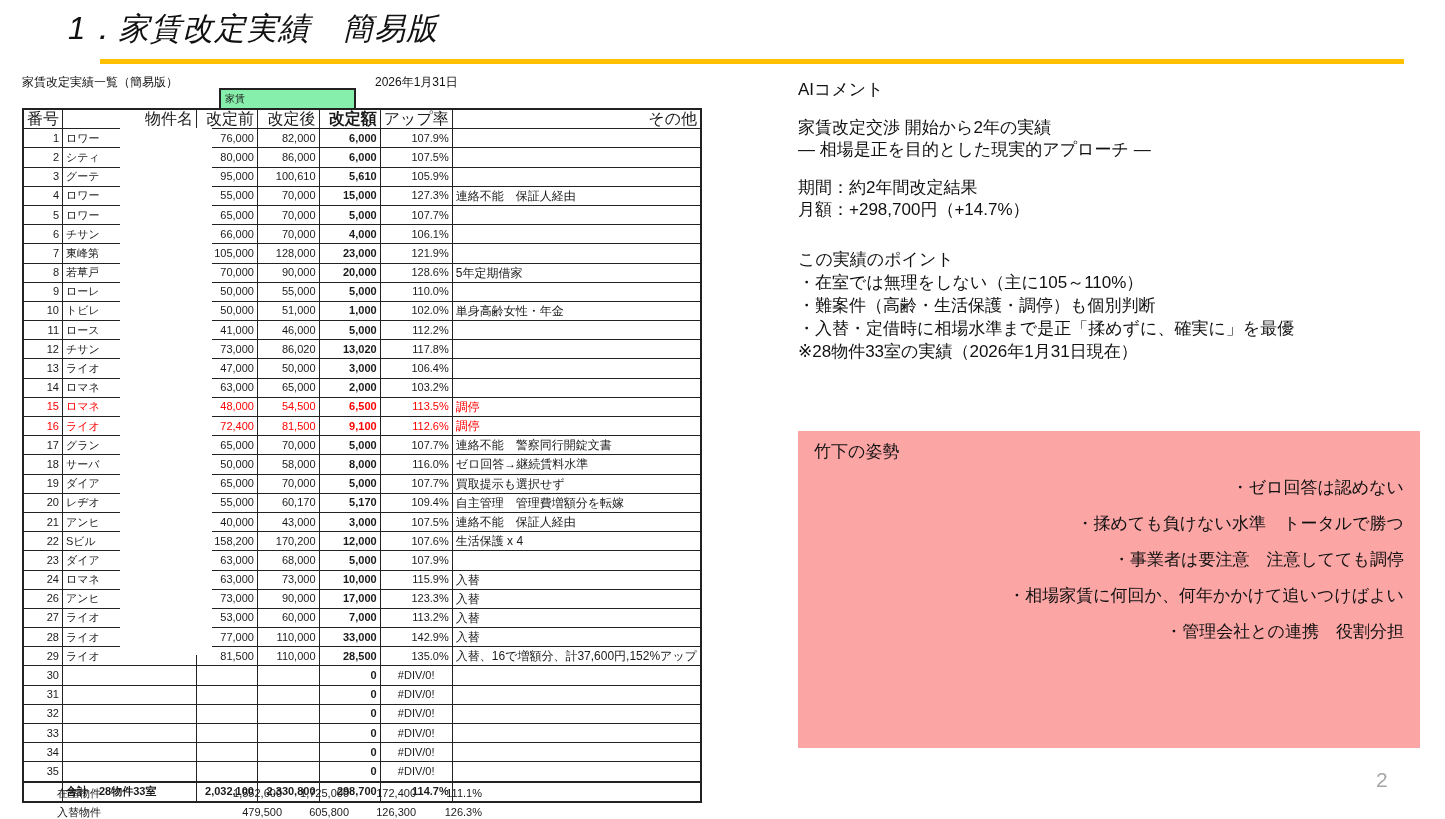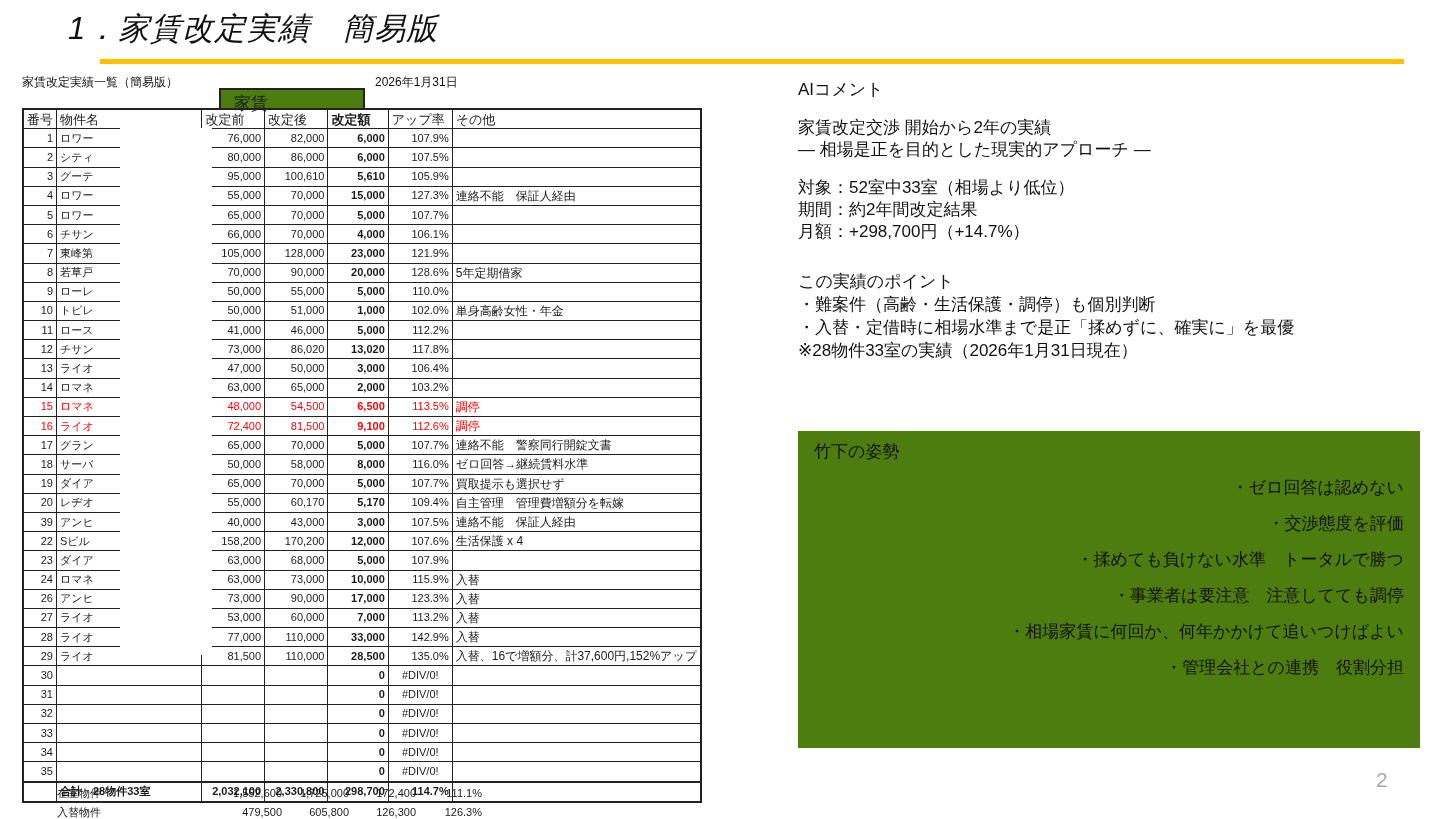--- a/index.html
+++ b/index.html
@@ -9,27 +9,27 @@
   
   .slide-title{position:absolute;left:68px;top:8px;font-size:31px;font-weight:500;
                letter-spacing:1px;color:#111;font-style:italic;}
   .accent-bar{position:absolute;left:100px;top:59px;width:1304px;height:5px;background:#FFC000;}
 
   
   .sheet{position:absolute;left:22px;top:72px;width:680px;}
   .sheet-title{position:absolute;left:0;top:2px;font-size:12px;color:#111;}
   .sheet-date{position:absolute;left:353px;top:2px;font-size:12px;color:#111;}
   .rent-group-box{position:absolute;left:197px;top:16px;width:129px;height:18px;
-                  border:2px solid #222;border-bottom:none;font-size:17px;padding:2px 0 0 13px;
-                  background:#4d7c0f;}
+                  border:2px solid #222;border-bottom:none;font-size:10px;padding:2px 0 0 4px;
+                  background:#86efac;}
   table.grid{position:absolute;left:0;top:36px;border-collapse:collapse;table-layout:fixed;
              font-size:11px;border:2px solid #222;}
   table.grid th,table.grid td{border:1px solid #222;height:18.2px;padding:0 3px;
              overflow:hidden;white-space:nowrap;line-height:1;}
-  table.grid th{font-weight:normal;text-align:left;font-size:13px;margin-left:48px;}
+  table.grid th{font-weight:normal;text-align:right;font-size:16px;margin-left:48px;}
   table.grid th.bold{font-weight:bold;}
   td.num{text-align:right;padding-right:4px;}
   td.no{text-align:right;padding-right:3px;}
   td.name{text-align:left;padding-left:3px;}
   td.amount{font-weight:bold;}
   td.rate{text-align:right;padding-right:11px;}
   td.err{text-align:center;}
   td.note{font-size:12px;text-align:left;padding-left:3px;}
   tr.red td{color:#FF0000;}
   tr.total-row td{font-weight:bold;border-top:2px solid #222;border-bottom:2px solid #222;}
@@ -40,21 +40,21 @@
   .redaction{position:absolute;left:98px;top:56px;width:92px;height:527px;background:#fff;z-index:2;}
 
   
   .comment{position:absolute;left:798px;top:78px;width:640px;font-size:17px;color:#111;}
   .comment-heading{font-size:17px;}
   .para{margin-top:16px;line-height:22px;}
   .para.p3{line-height:23px;margin-top:27px;}
 
   
   .policy-box{position:absolute;left:798px;top:431px;width:622px;height:317px;
-              background:#4d7c0f;box-sizing:border-box;padding:10px 16px;font-size:17px;color:#111;}
+              background:#fca5a5;box-sizing:border-box;padding:10px 16px;font-size:17px;color:#111;}
   .policy-bullets .line{margin-top:15px;line-height:21px;padding-left:8px;text-align:right;}
   .policy-title{line-height:21px;}
 
   .page-number{position:absolute;left:1376px;top:768px;font-size:21px;color:#A6A6A6;}
   .line{min-height:1em;}
 </style>
 </head>
 <body>
 
 <div class="slide">
@@ -263,21 +263,21 @@
           <tr>
             <td class="no">20</td>
             <td class="name">レヂオ</td>
             <td class="num">55,000</td>
             <td class="num">60,170</td>
             <td class="num amount">5,170</td>
             <td class="rate">109.4%</td>
             <td class="note">自主管理　管理費増額分を転嫁</td>
           </tr>
           <tr>
-            <td class="no">39</td>
+            <td class="no">21</td>
             <td class="name">アンヒ</td>
             <td class="num">40,000</td>
             <td class="num">43,000</td>
             <td class="num amount">3,000</td>
             <td class="rate">107.5%</td>
             <td class="note">連絡不能　保証人経由</td>
           </tr>
           <tr>
             <td class="no">22</td>
             <td class="name">Sビル</td>
@@ -444,37 +444,36 @@
     <div class="redaction"></div>
   </div>
 
   <div class="comment">
     <div class="comment-heading">AIコメント</div>
     <div class="para">
         <div class="line">家賃改定交渉 開始から2年の実績</div>
         <div class="line">― 相場是正を目的とした現実的アプローチ ―</div>
       </div>
     <div class="para">
-        <div class="line">対象：52室中33室（相場より低位）</div>
         <div class="line">期間：約2年間改定結果</div>
         <div class="line">月額：+298,700円（+14.7%）</div>
       </div>
     <div class="para p3">
         <div class="line">この実績のポイント</div>
+        <div class="line">・在室では無理をしない（主に105～110%）</div>
         <div class="line">・難案件（高齢・生活保護・調停）も個別判断</div>
         <div class="line">・入替・定借時に相場水準まで是正「揉めずに、確実に」を最優</div>
         <div class="line">※28物件33室の実績（2026年1月31日現在）</div>
       </div>
   </div>
 
   <div class="policy-box">
     <div class="policy-title">竹下の姿勢</div>
     <div class="policy-bullets">
         <div class="line">・ゼロ回答は認めない</div>
-        <div class="line">・交渉態度を評価</div>
         <div class="line">・揉めても負けない水準　トータルで勝つ</div>
         <div class="line">・事業者は要注意　注意してても調停</div>
         <div class="line">・相場家賃に何回か、何年かかけて追いつけばよい</div>
         <div class="line">・管理会社との連携　役割分担</div>
       </div>
   </div>
 
   <div class="page-number">2</div>
 
 </div>

